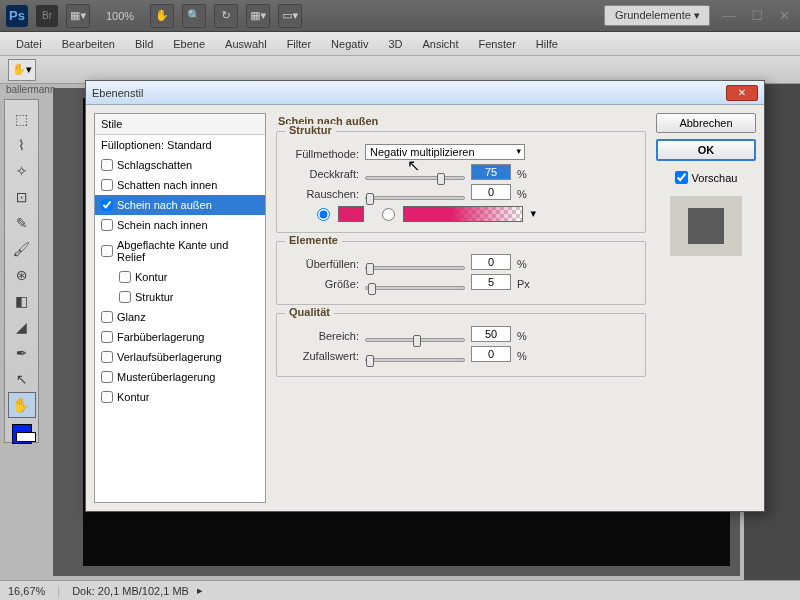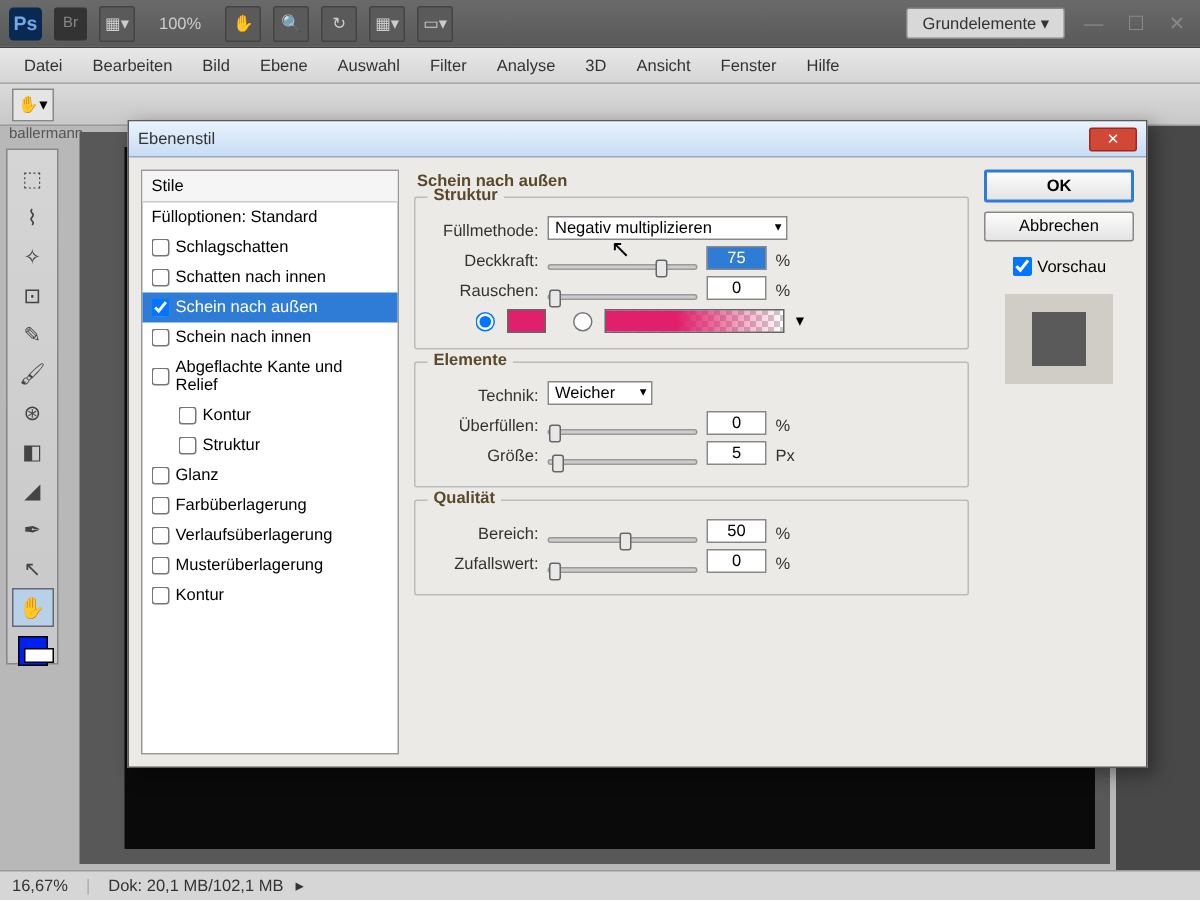--- a/index.html
+++ b/index.html
@@ -91,21 +91,21 @@
   <span class="win-ctrl">✕</span>
 </div>
 
 <div class="menubar">
   <span>Datei</span>
   <span>Bearbeiten</span>
   <span>Bild</span>
   <span>Ebene</span>
   <span>Auswahl</span>
   <span>Filter</span>
-  <span>Analyse</span>
+  <span>Negativ</span>
   <span>3D</span>
   <span>Ansicht</span>
   <span>Fenster</span>
   <span>Hilfe</span>
 </div>
 
 <div class="secondary-bar">
   <div class="hand-cursor">✋▾</div>
 </div>
 
@@ -234,24 +234,20 @@
           <input type="radio" checked="" style="">
           <div class="color-chip" style="background:#e0206a"></div>
           <input type="radio" style="margin-left: 10px;">
           <div class="gradient-chip"></div>
         </div>
       </div>
 
       <div class="fieldset">
         <div class="legend">Elemente</div>
         <div class="form-row">
-          <label>Technik:</label>
-          <div class="select" style="width:70px;"><span>Weicher</span></div>
-        </div>
-        <div class="form-row">
           <label>Überfüllen:</label>
           <div class="slider-track">
               <div class="slider-thumb" style="left:0;"></div>
             </div>
           <div class="num-input">0</div>
           <span class="unit">%</span>
         </div>
         <div class="form-row">
           <label>Größe:</label>
           <div class="slider-track">
@@ -277,22 +273,22 @@
           <div class="slider-track">
               <div class="slider-thumb" style="left:0;"></div>
             </div>
           <div class="num-input">0</div>
           <span class="unit">%</span>
         </div>
       </div>
     </div>
 
     <div class="right-col">
+      <div class="btn">Abbrechen</div>
       <div class="btn default">OK</div>
-      <div class="btn">Abbrechen</div>
       <div class="preview-check">
         <input type="checkbox" checked="" style="">
         <span>Vorschau</span>
       </div>
       <div class="preview-box">
           <div class="inner"></div>
         </div>
     </div>
   </div>
 </div>

